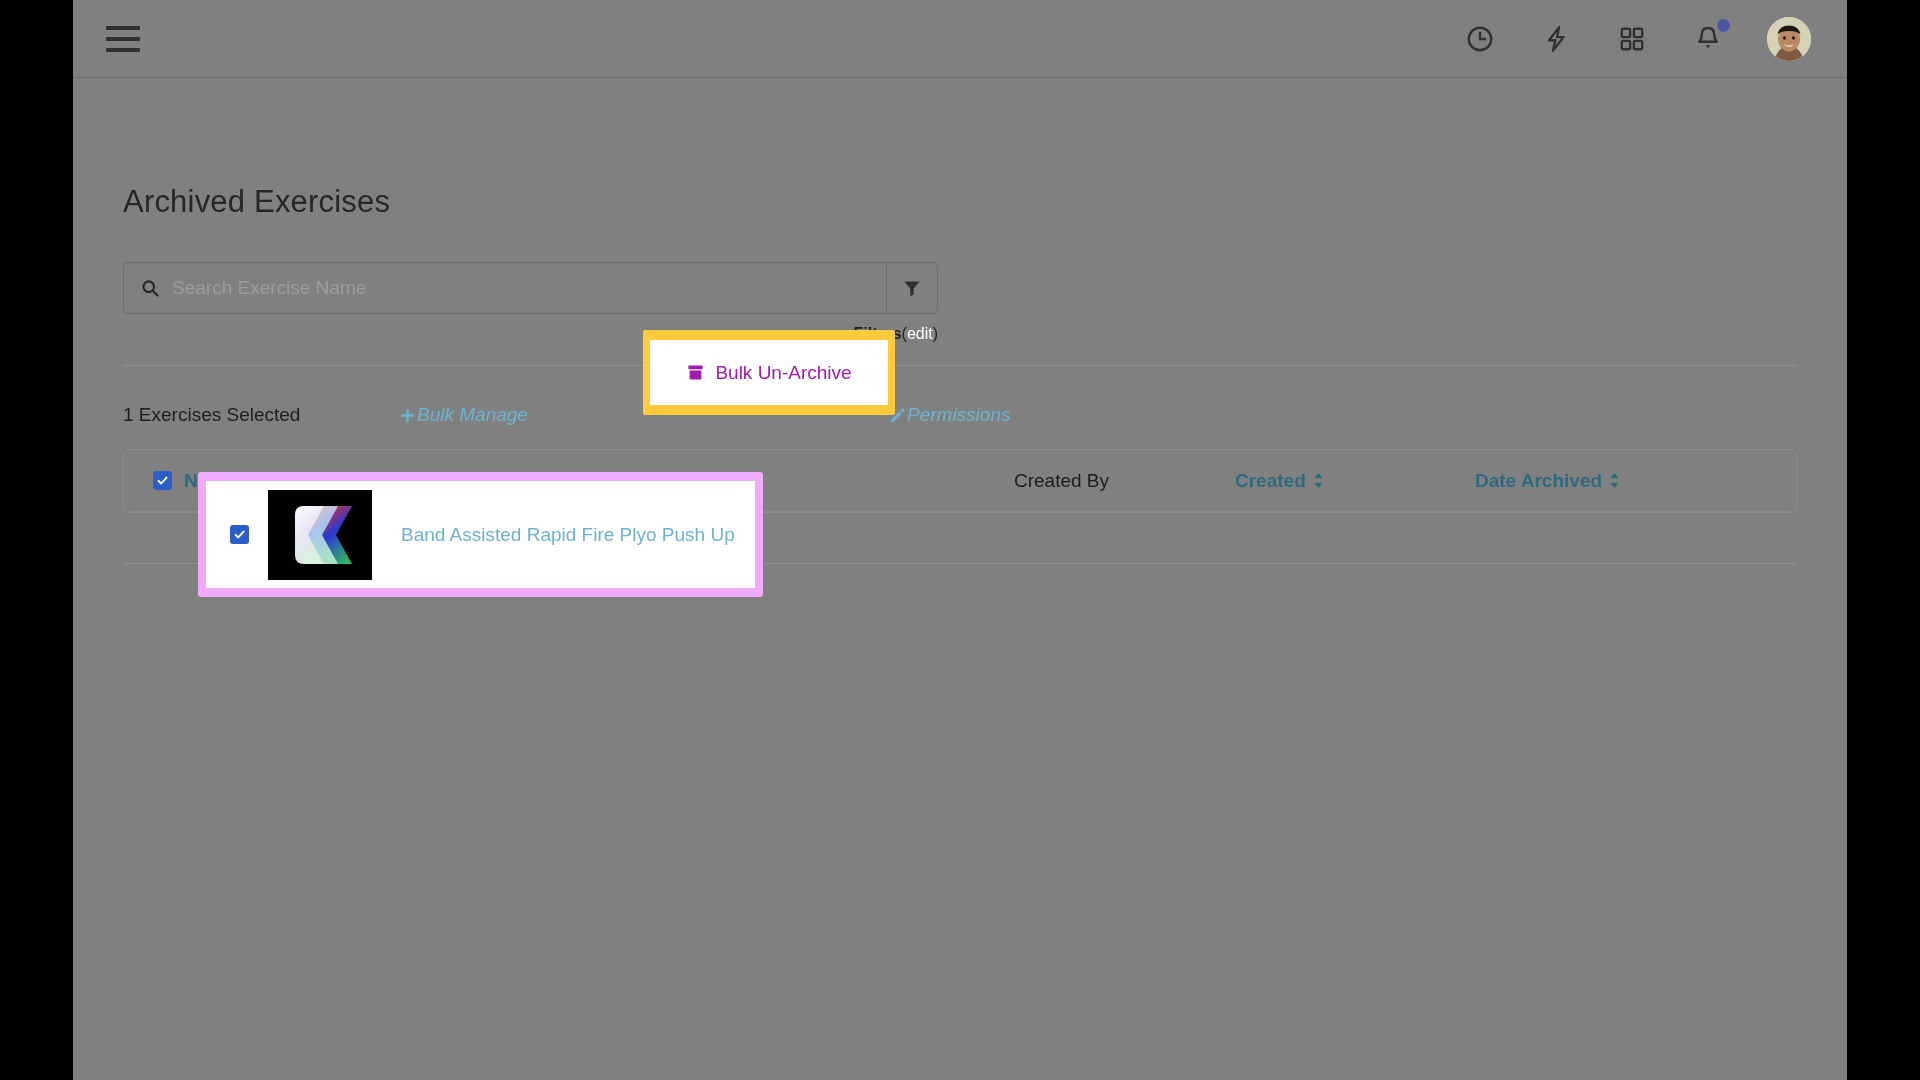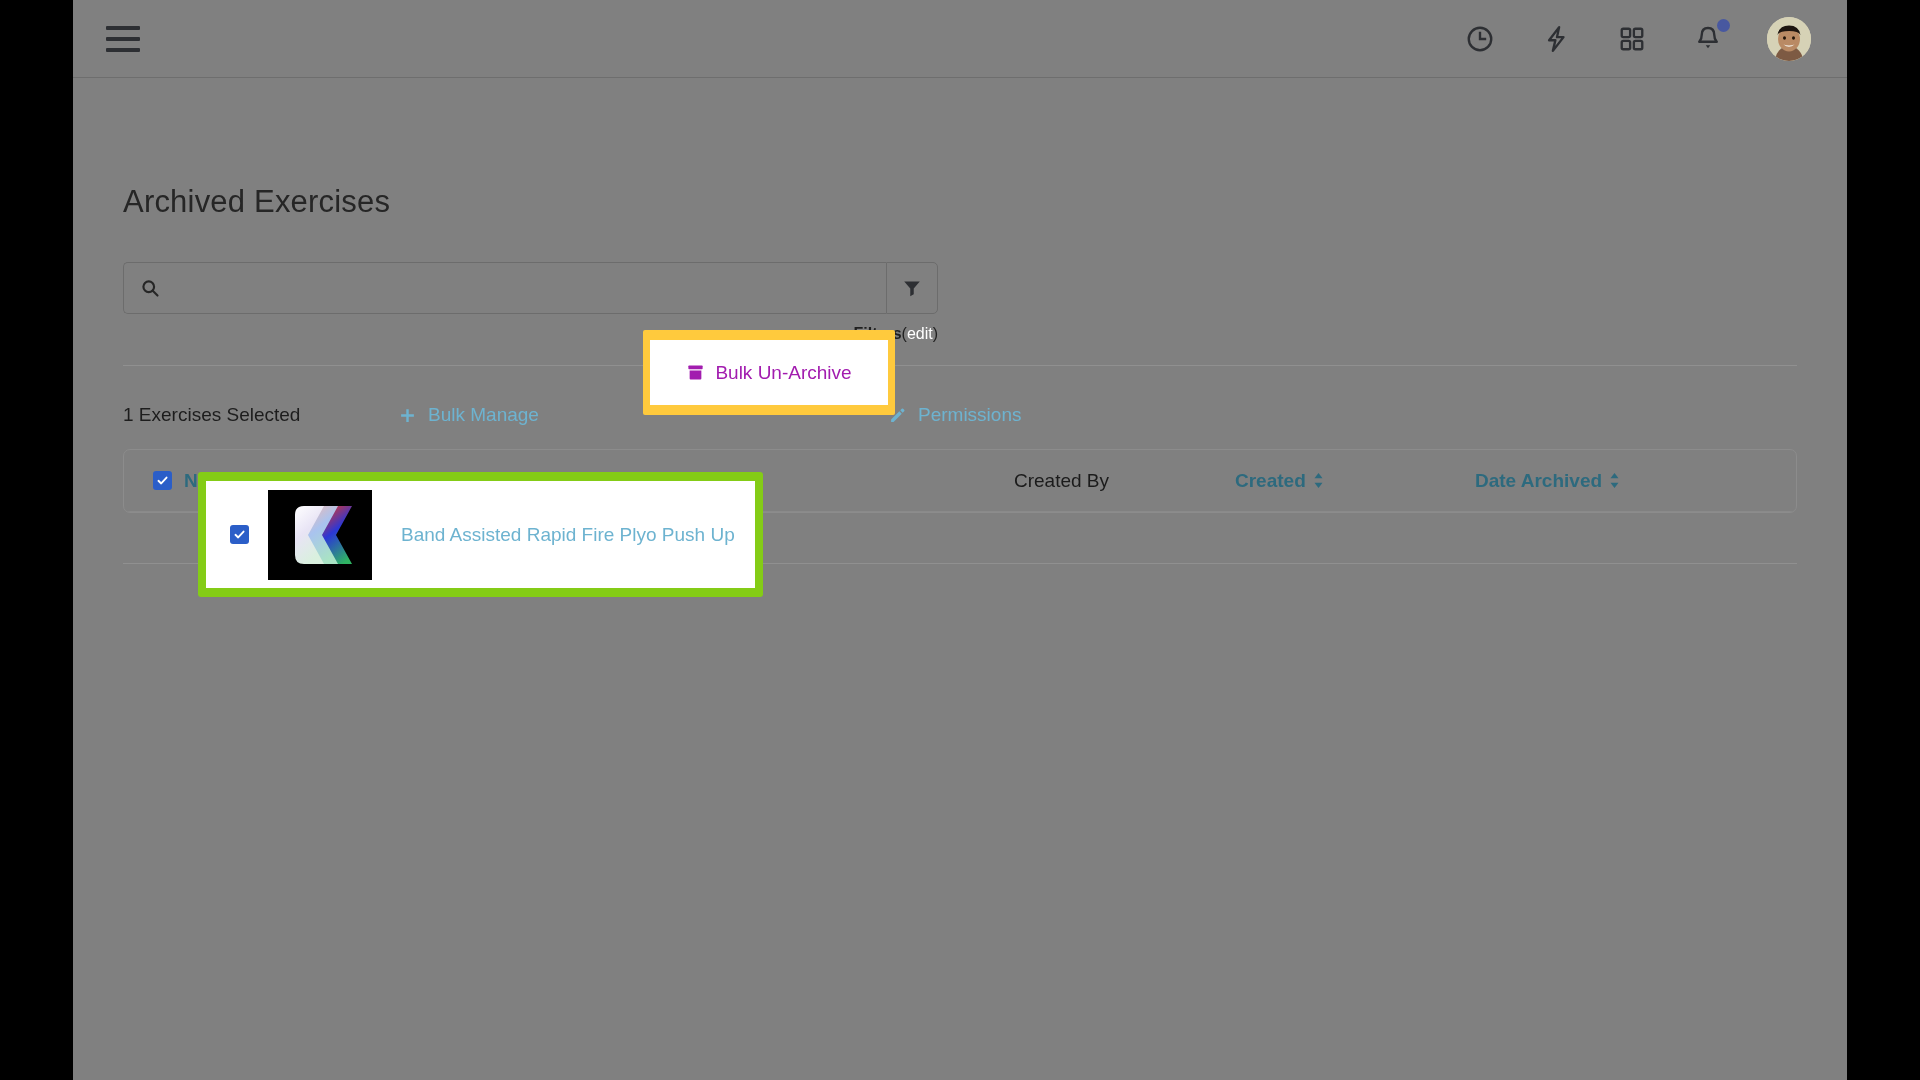--- a/index.html
+++ b/index.html
@@ -163,25 +163,26 @@
     height: 34px;
   }
   .selected-count {
     font-size: 19px;
     color: #1d1d1d;
     width: 276px;
   }
   .action-link {
     display: flex;
     align-items: center;
-    gap: 12px;
+    gap: 1px;
     font-size: 19px;
     color: #6db3d0;
     cursor: pointer;
     white-space: nowrap;
+    font-style: italic;
   }
   .action-link svg { flex: none; }
   .act-bulk-manage { width: 237px; }
   .act-bulk-unarchive { width: 253px; }
 
   
   .hl-unarchive {
     position: absolute;
     left: 570px;
     top: 330px;
@@ -263,21 +264,21 @@
 
   .cell-text { font-size: 19px; color: #232323; }
 
   
   .hl-row {
     position: absolute;
     left: 125px;
     top: 472px;
     width: 565px;
     height: 125px;
-    background: #84cc16;
+    background: #f0abfc;
     border-radius: 3px;
     z-index: 5;
     padding: 9px 8px;
   }
   .hl-row-inner {
     width: 100%;
     height: 100%;
     background: #ffffff;
     display: flex;
     align-items: center;
@@ -367,20 +368,21 @@
   <div class="content">
 
     <h1 class="page-title">Archived Exercises</h1>
 
     <div class="search-row">
       <div class="search-box">
         <svg width="20" height="20" viewBox="0 0 24 24" fill="none" stroke="currentColor" stroke-width="2.6">
           <circle cx="10.5" cy="10.5" r="6.4"></circle>
           <path d="M15.3 15.3 L21 21" stroke-linecap="round"></path>
         </svg>
+        <input class="search-input" type="text" placeholder="Search Exercise Name" style="">
       </div>
       <div class="filter-btn">
         <svg width="22" height="22" viewBox="0 0 24 24" fill="currentColor">
           <path d="M3.5 5 h17 l-6.6 7.6 v6.2 l-3.8 2.3 v-8.5 z"></path>
         </svg>
       </div>
     </div>
 
     <div class="filters-line">
       <b>Filters</b><span>(</span><span class="edit">edit</span><span>)</span>

